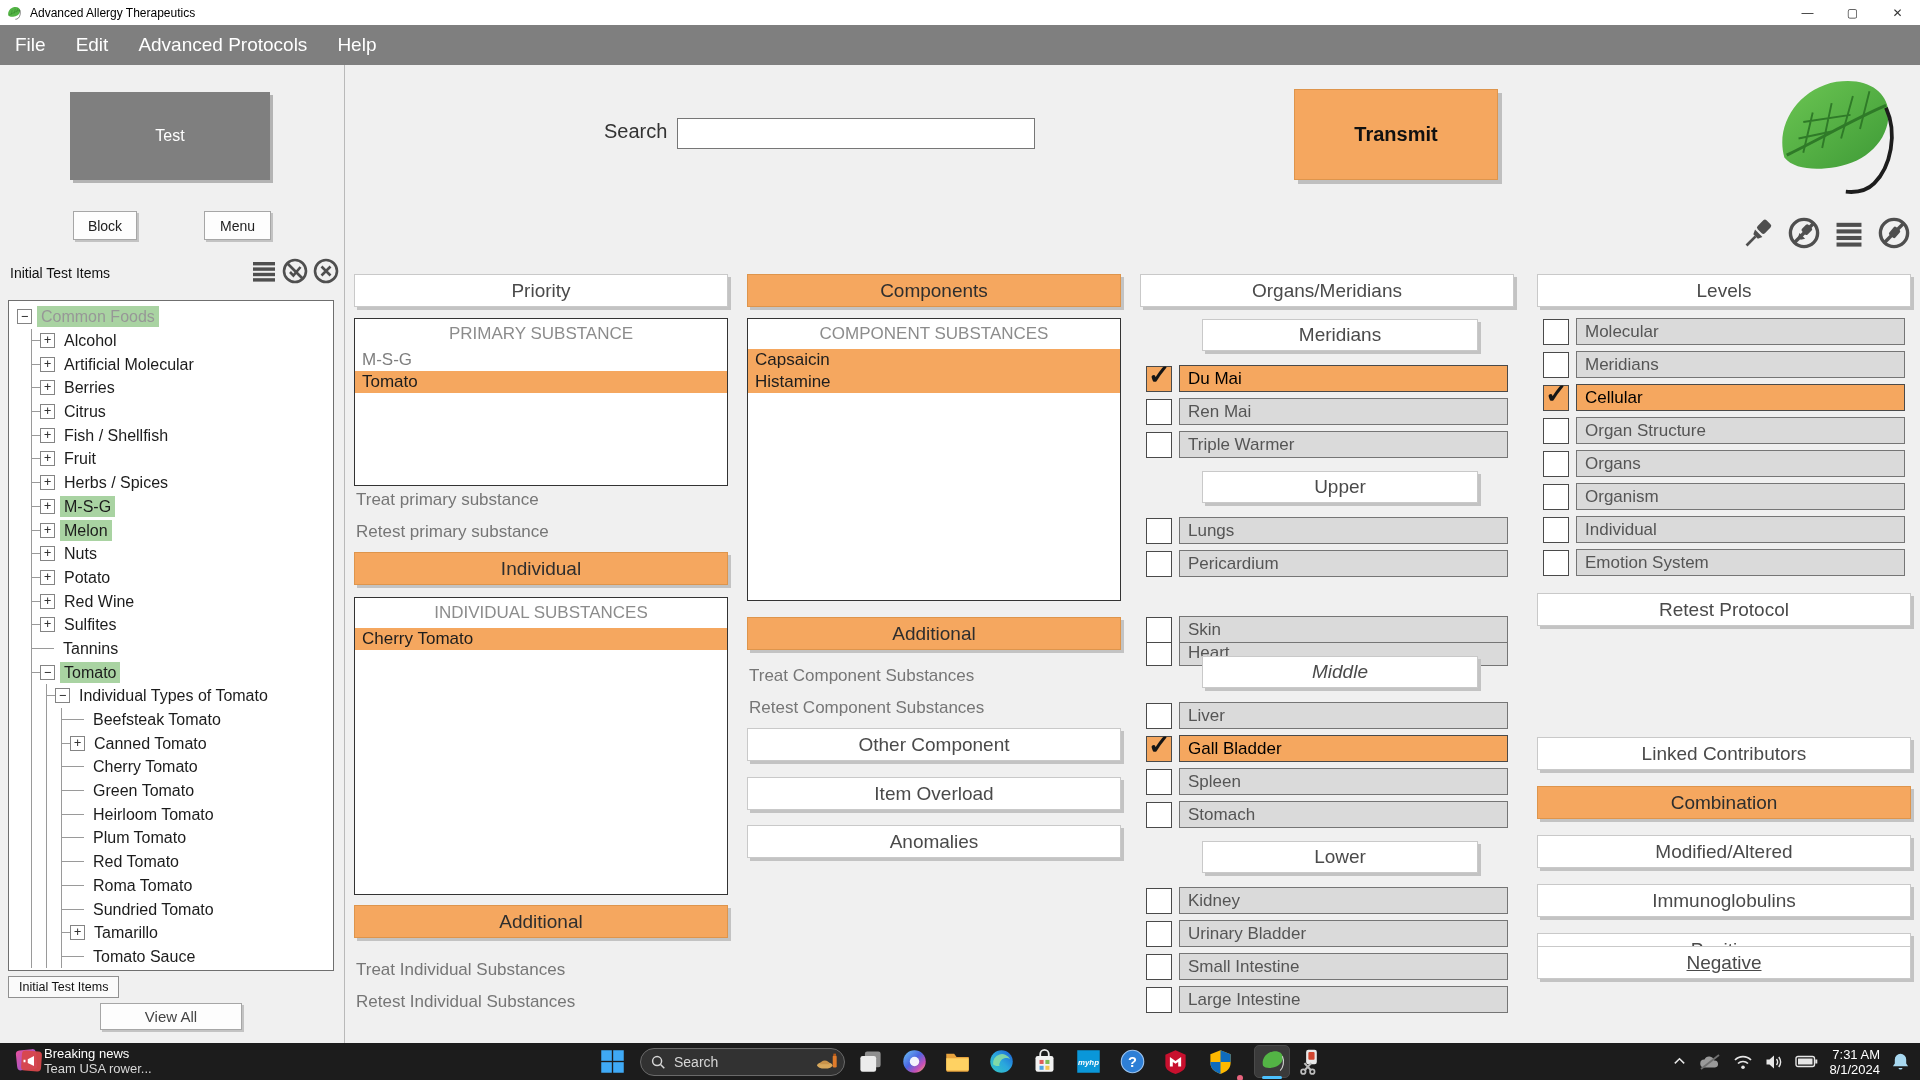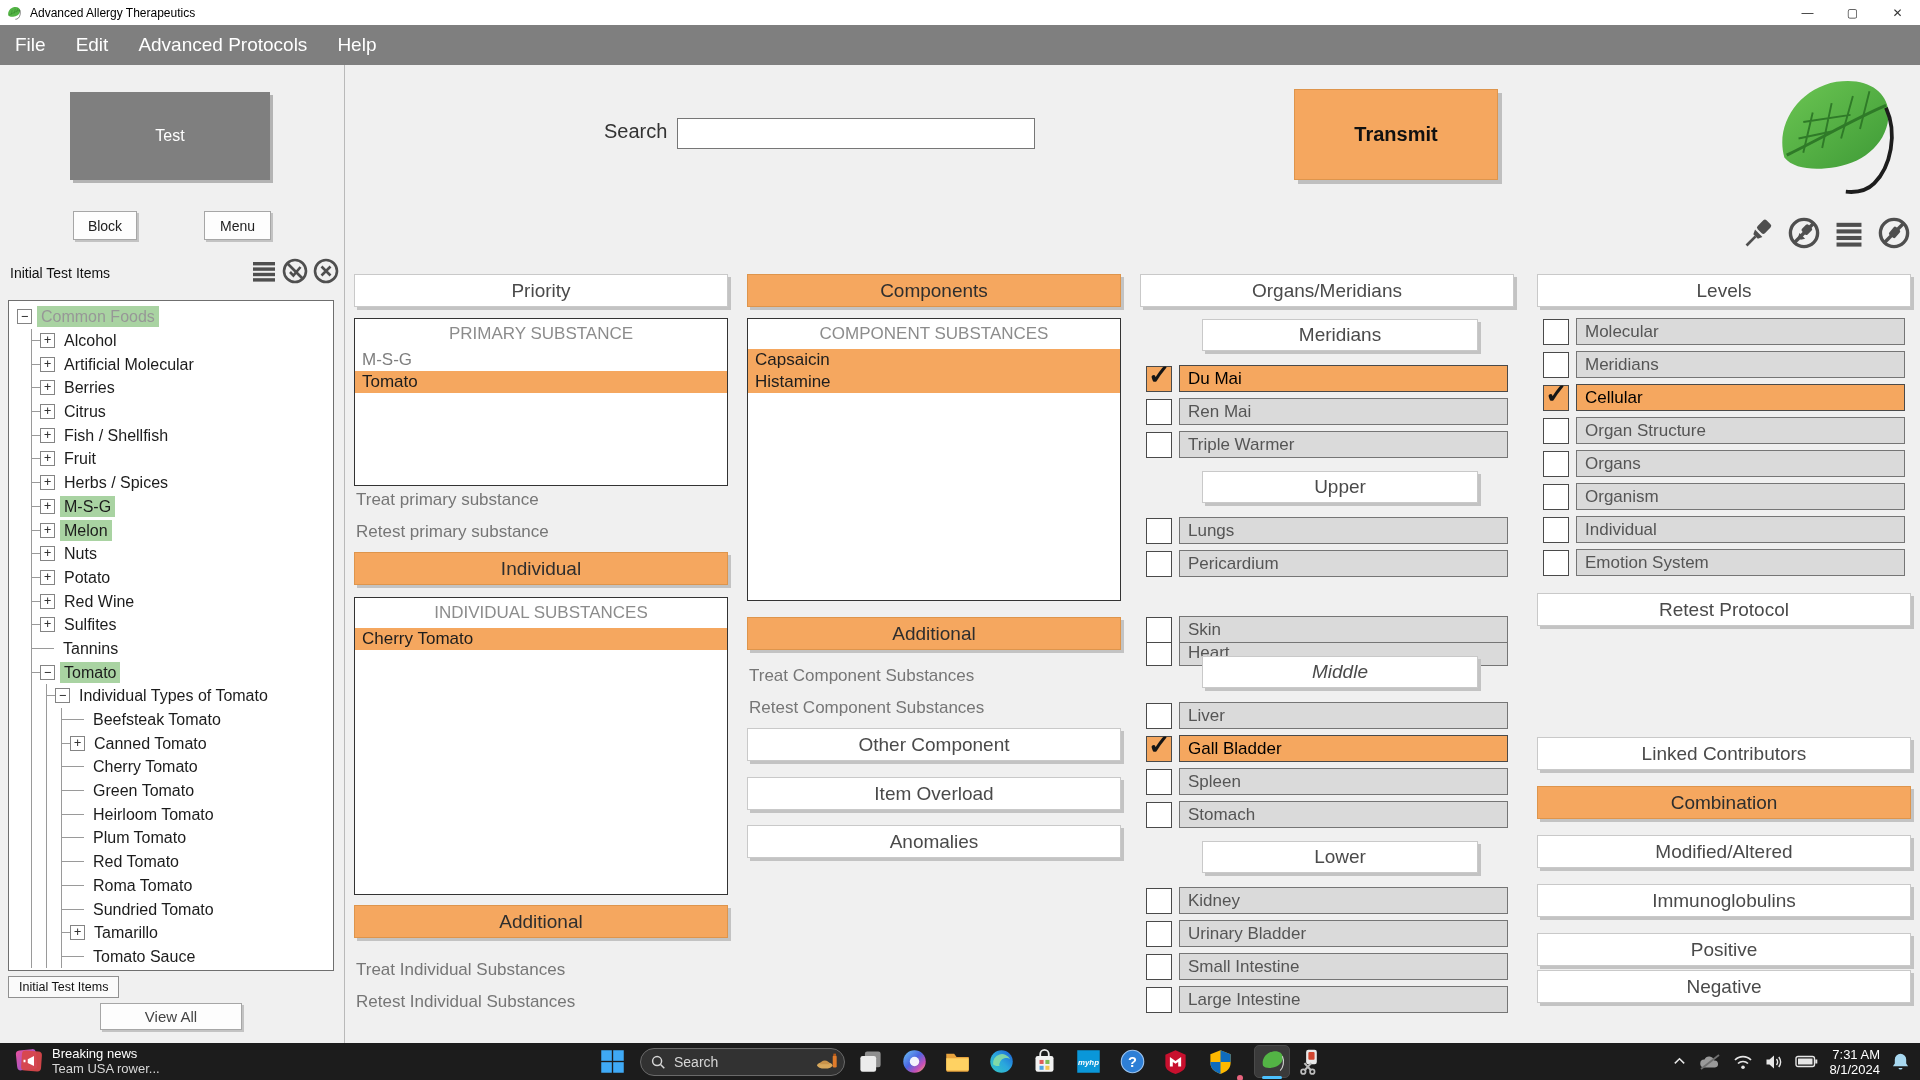--- a/index.html
+++ b/index.html
@@ -73,21 +73,21 @@
   .check-row{position:absolute;left:0;width:374px;height:27px;display:flex;align-items:center;padding:0 6px;gap:7px}
   .cb{width:26px;height:26px;border:1.5px solid #4a4a4a;background:#fff;flex:none;position:relative}
   .cb.checked{background:var(--orange)}
   .cb.checked::after{content:"\2713";position:absolute;left:1px;top:-8px;font-size:27px;font-weight:bold;color:#151515}
   .bar{flex:1;height:27px;border:1px solid var(--bar-border);background:var(--bar-gray);color:#555;font-size:17px;display:flex;align-items:center;padding-left:8px}
   .bar.on{background:var(--orange);border-color:#4a4a4a;color:#000000}
   .sub-header{position:absolute;left:62px;width:276px;height:32px;background:#fff;border:1px solid #c9c9c9;color:#4a4a4a;font-size:19px;display:flex;align-items:center;justify-content:center;box-shadow:3px 3px 0 var(--btn-shadow)}
 
   
   #taskbar{position:absolute;left:0;top:1043px;width:1920px;height:37px;background:var(--taskbar);color:#fff}
-  #widget{position:absolute;left:14px;top:3px;display:flex;gap:8px;align-items:center}
+  #widget{position:absolute;left:14px;top:3px;display:flex;gap:0;align-items:center}
   #widget .w-title{font-size:13px;color:#fff;line-height:15px}
   #widget .w-sub{font-size:13px;color:#d8d8d8;line-height:15px}
   .tb-ico{position:absolute;top:5px;width:27px;height:27px}
   #tb-search{position:absolute;left:640px;top:5px;width:205px;height:28px;border-radius:14px;background:#323232;border:1px solid #6a6a6a;display:flex;align-items:center;padding:0 6px 0 10px;gap:8px}
   #tb-search .s-txt{font-size:14px;color:#d6d6d6;flex:1}
   #leaf-active{position:absolute;left:1254px;top:2px;width:36px;height:33px;background:#3A3A3A;border:1px solid #4a4a4a;border-radius:5px}
   #leaf-underline{position:absolute;left:1262px;top:1076px;width:20px;height:3px;border-radius:2px;background:#4CC2FF}
   #def-dot{position:absolute;left:1237px;top:1075px;width:6px;height:6px;border-radius:50%;background:#E8647E}
   #tray{position:absolute;right:0;top:0;height:37px;display:flex;align-items:center;gap:11px;padding-right:10px}
   #tray-clock{text-align:right;font-size:13px;line-height:15px;color:#fff}
@@ -487,21 +487,21 @@
         <div class="bar">Emotion System</div>
       </div>
     </div>
   <div class="panel-btn white abs" style="top:319px;left:0;width:374px">Retest Protocol</div>
   <div id="levels-bottom">
       <div class="panel-btn abs white" style="top: 463px; left: 0px; width: 374px;">Linked Contributors</div>
       <div class="panel-btn abs orange" style="top: 512px; left: 0px; width: 374px;">Combination</div>
       <div class="panel-btn abs white" style="top: 561px; left: 0px; width: 374px;">Modified/Altered</div>
       <div class="panel-btn abs white" style="top: 610px; left: 0px; width: 374px;">Immunoglobulins</div>
       <div class="panel-btn abs white" style="top: 659px; left: 0px; width: 374px;">Positive</div>
-      <div class="panel-btn abs white" style="top: 696px; left: 0px; width: 374px;">Negative</div>
+      <div class="panel-btn abs white" style="top: 672px; left: 0px; width: 374px; text-decoration: underline;">Negative</div>
     </div>
 </div>
 
 <div id="taskbar">
   <div id="widget">
     <svg width="30" height="30" viewBox="0 0 24 24">
       <defs>
           <linearGradient id="wg" x1="0" y1="0" x2="1" y2="1">
             <stop offset="0" stop-color="#E94F9B"></stop>
             <stop offset="1" stop-color="#7A5CE0"></stop>

